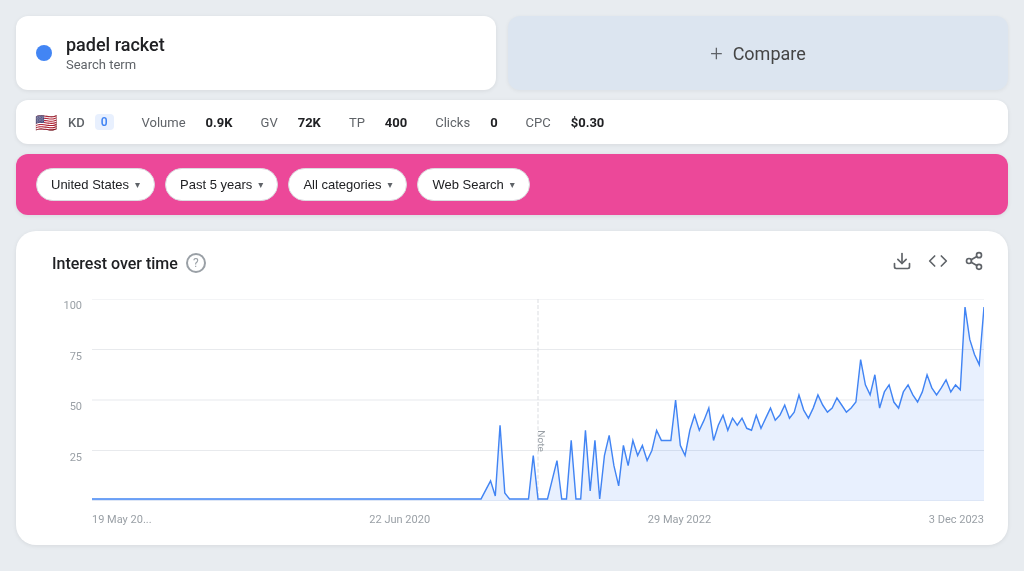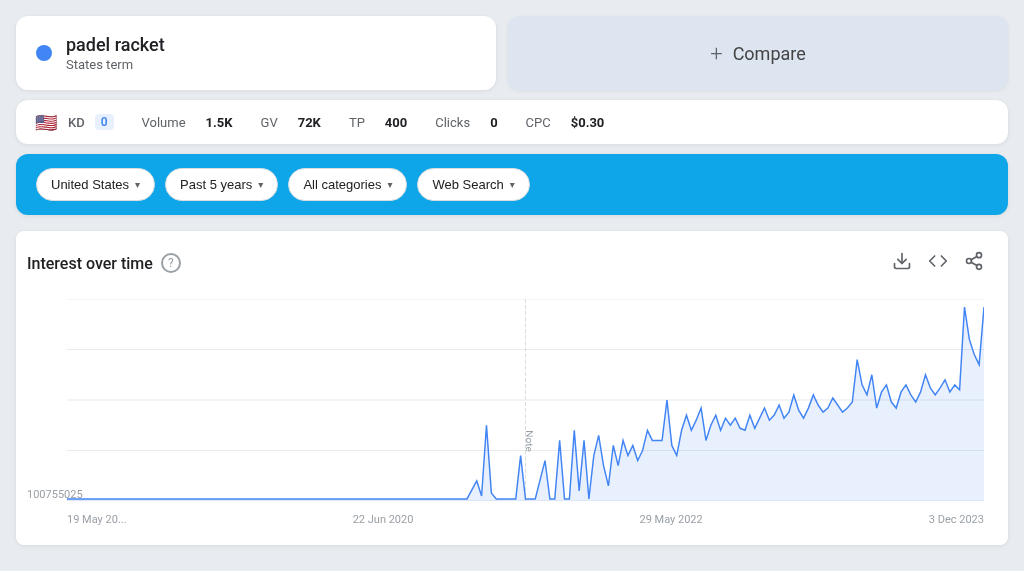--- a/index.html
+++ b/index.html
@@ -131,21 +131,21 @@
       color: #202124;
       font-weight: 700;
     }
 
     .metric-sep {
       color: #dadce0;
       margin: 0 4px;
     }
 
     .filters-card {
-      background: #0ea5e9;
+      background: #ec4899;
       border-radius: 12px;
       padding: 14px 20px;
       margin-bottom: 16px;
       display: flex;
       align-items: center;
       gap: 10px;
       box-shadow: 0 1px 4px rgba(0,0,0,0.08);
       flex-wrap: wrap;
     }
 
@@ -163,22 +163,22 @@
       font-weight: 400;
     }
 
     .filter-btn .chevron {
       color: #5f6368;
       font-size: 10px;
     }
 
     .chart-card {
       background: #fff;
-      border-radius: 8px;
-      padding: 20px 24px 16px 11px;
+      border-radius: 20px;
+      padding: 20px 24px 16px 36px;
       box-shadow: 0 1px 4px rgba(0,0,0,0.08);
     }
 
     .chart-header {
       display: flex;
       align-items: center;
       justify-content: space-between;
       margin-bottom: 24px;
     }
 
@@ -220,37 +220,37 @@
     }
   </style>
 </head>
 <body>
 
 <div class="top-row">
   <div class="search-term-card">
     <div class="blue-dot"></div>
     <div class="search-term-text">
       <span class="search-term-name">padel racket</span>
-      <span class="search-term-label">States term</span>
+      <span class="search-term-label">Search term</span>
     </div>
   </div>
   <div class="compare-card">
     <span class="compare-plus">+</span>
     <span class="compare-label">Compare</span>
   </div>
 </div>
 
 <div class="metrics-card">
   <span class="flag-icon">🇺🇸</span>
   <span class="kd-label">KD</span>
   <span class="kd-badge">0</span>
   <span class="metric-sep"></span>
   <span class="metric-item">
     <span class="metric-label">Volume</span>
-    <span class="metric-value">1.5K</span>
+    <span class="metric-value">0.9K</span>
   </span>
   <span class="metric-sep"></span>
   <span class="metric-item">
     <span class="metric-label">GV</span>
     <span class="metric-value">72K</span>
   </span>
   <span class="metric-sep"></span>
   <span class="metric-item">
     <span class="metric-label">TP</span>
     <span class="metric-value">400</span>
@@ -313,21 +313,21 @@
           <circle cx="18" cy="19" r="3"></circle>
           <line x1="8.59" y1="13.51" x2="15.42" y2="17.49"></line>
           <line x1="15.41" y1="6.51" x2="8.59" y2="10.49"></line>
         </svg>
       </span>
     </div>
   </div>
 
   <div style="position:relative; height:230px;">
 
-    <div style="position:absolute; left:0; top:0; bottom:28px; width:36px; display:flex; flex-direction:row; justify-content:space-between; align-items:flex-end; padding-right:6px;">
+    <div style="position:absolute; left:0; top:0; bottom:28px; width:36px; display:flex; flex-direction:column; justify-content:space-between; align-items:flex-end; padding-right:6px;">
       <span style="font-size:11px; color:#9aa0a6;">100</span>
       <span style="font-size:11px; color:#9aa0a6;">75</span>
       <span style="font-size:11px; color:#9aa0a6;">50</span>
       <span style="font-size:11px; color:#9aa0a6;">25</span>
       <span style="font-size:11px; color:#9aa0a6;"></span>
     </div>
 
     <svg style="position:absolute; left:40px; right:0; top:0; bottom:28px; width:calc(100% - 40px); height:calc(100% - 28px);" viewBox="0 0 940 200" preserveAspectRatio="none">
 
       <line x1="0" y1="0" x2="940" y2="0" stroke="#e8eaed" stroke-width="1"></line>

